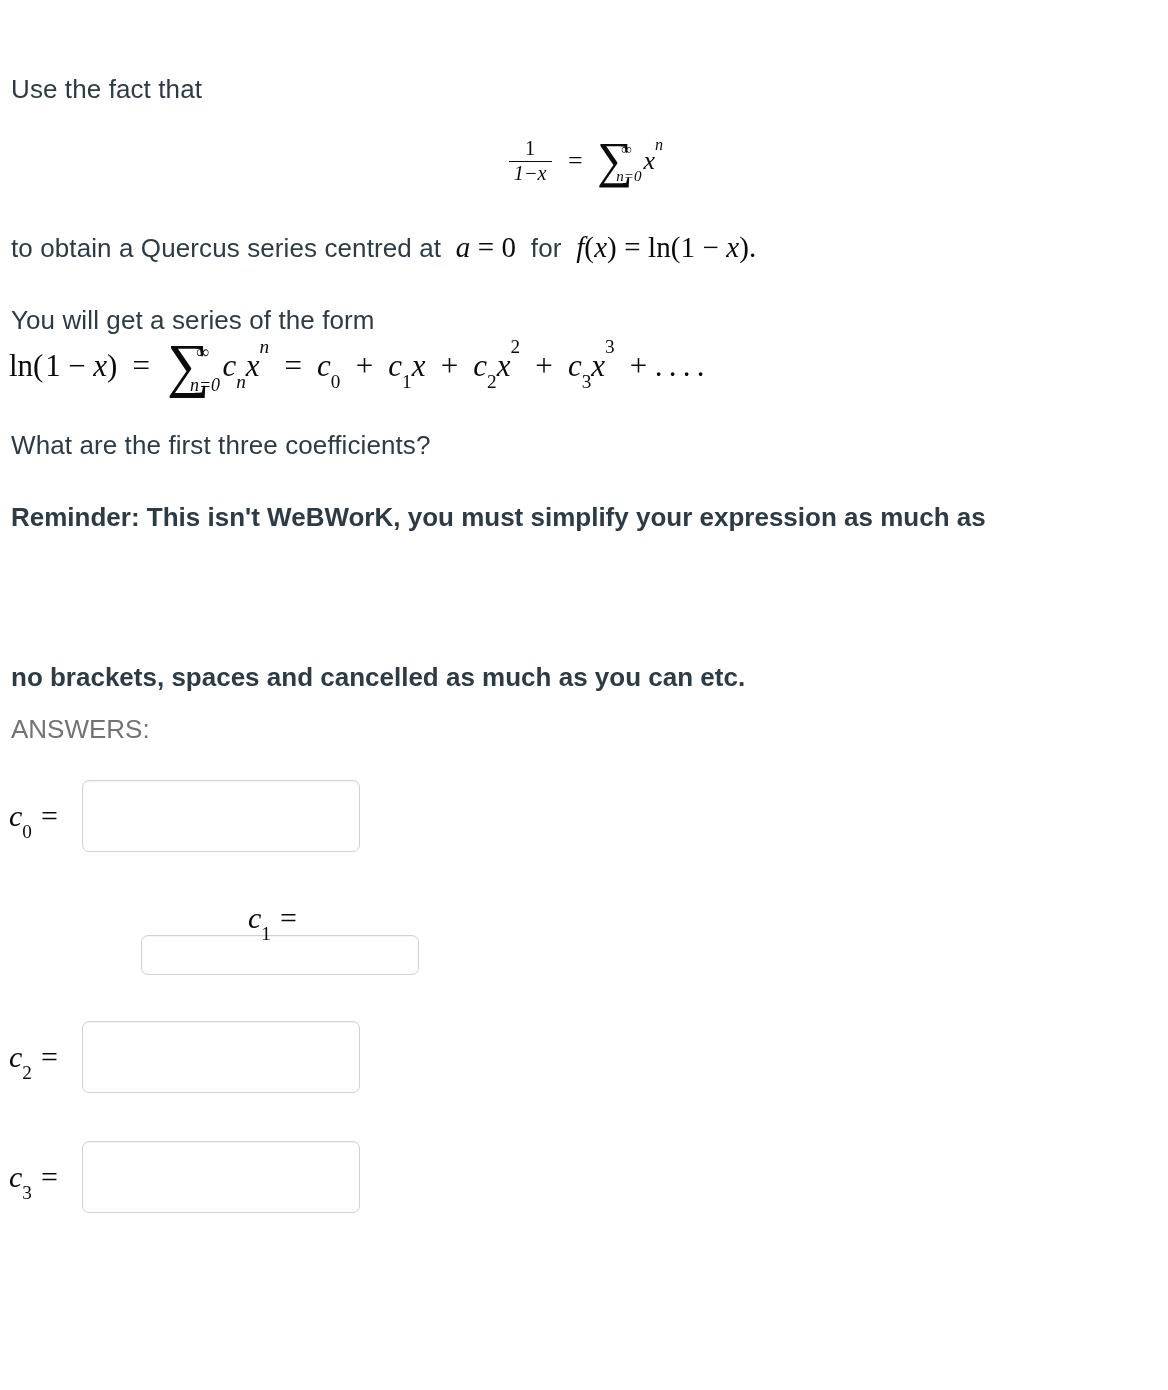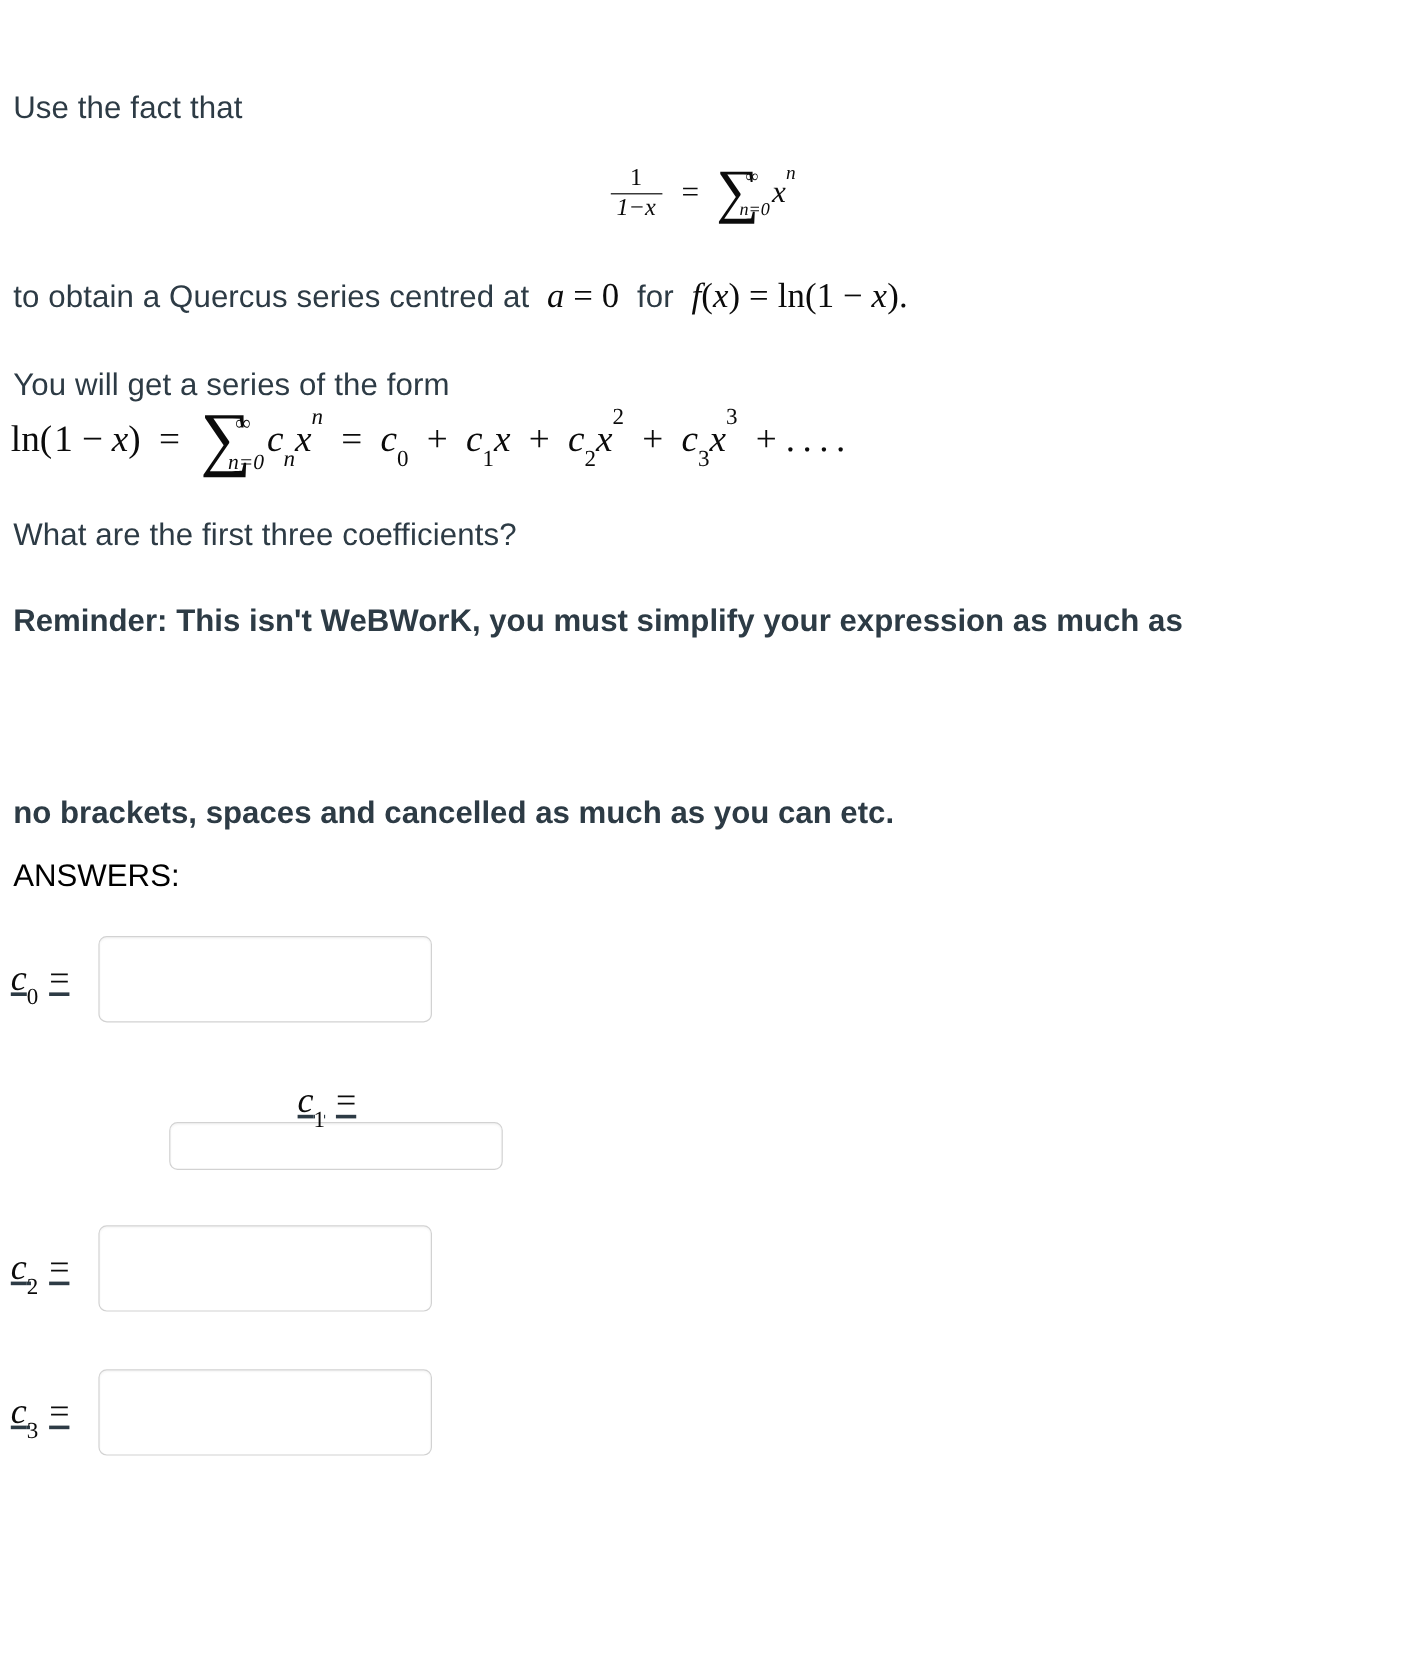--- a/index.html
+++ b/index.html
@@ -126,30 +126,29 @@
     color: #0b0b0b;
     font-style: italic;
     white-space: nowrap;
   }
 
   
   .answers-heading {
     position: absolute;
     left: 11px;
     font-size: 26px;
-    color: #000000;
+    color: #737373;
   }
   .answer-row {
     position: absolute;
     left: 0;
     width: 560px;
     height: 74px;
     display: flex;
     align-items: center;
-    text-decoration: underline;
   }
   .answer-label {
     width: 82px;
     padding-left: 9px;
     box-sizing: border-box;
     font-family: "Liberation Serif", "DejaVu Serif", serif;
     font-size: 30px;
     color: #0b0b0b;
     white-space: nowrap;
   }

